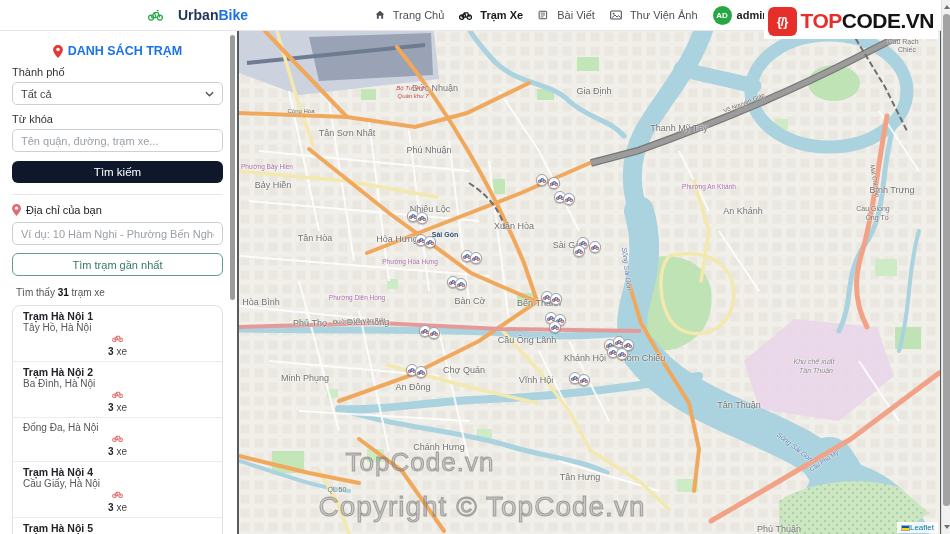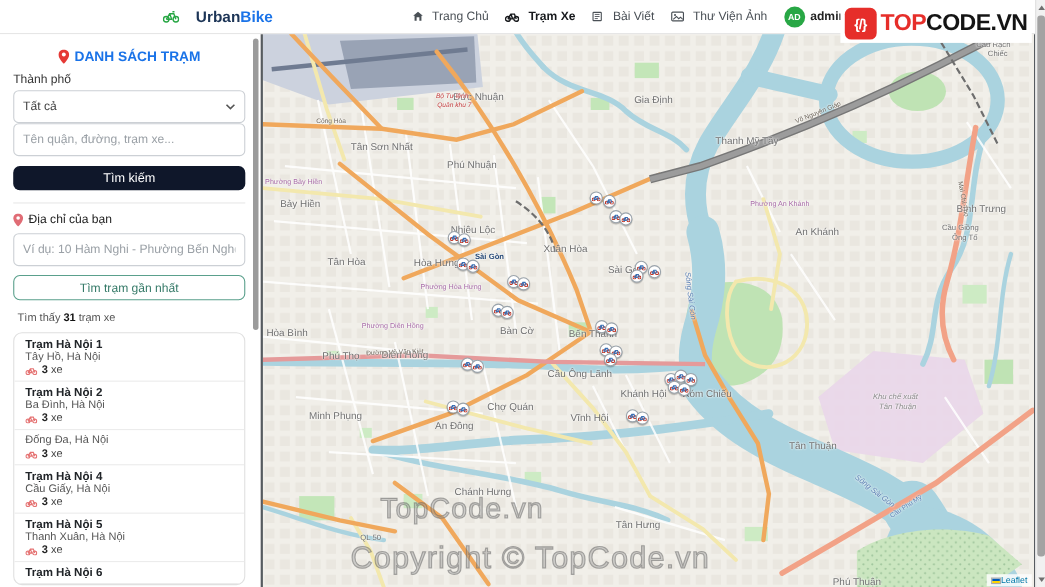--- a/index.html
+++ b/index.html
@@ -23,34 +23,34 @@
   .topcode { position:absolute; top:3px; right:12px; height:36px; background:#fff; display:flex; align-items:center; gap:4px; padding:2px 4px; z-index:60; cursor:pointer; }
   .tc-icon { width:29px; height:29px; background:#e62e2a; border-radius:6px; color:#fff; font-weight:bold; font-size:13px; display:flex; align-items:center; justify-content:center; letter-spacing:-1px; }
   .tc-text { font-size:21px; font-weight:900; letter-spacing:-0.5px; }
   .tc-top { color:#e62e2a; } .tc-rest { color:#141414; }
 
   
   .sidebar { position:absolute; top:31px; left:0; width:237px; height:503px; background:#fff; overflow:hidden; }
   .sb-inner { padding:7px 14px 0 12px; }
   .sb-title { display:flex; align-items:center; justify-content:center; gap:5px; color:#1a73e8; font-weight:bold; font-size:12.5px; margin:6px 0 2px; }
   .sb-label { font-size:11px; color:#333; margin:8px 0 4px; }
-  .sb-select, .sb-input { width:100%; height:23px; border:1px solid #ccd0d5; border-radius:5px; font-size:11px; color:#444; padding:14px 8px; background:#fff; display:flex; align-items:center; justify-content:space-between; }
+  .sb-select, .sb-input { width:100%; height:23px; border:1px solid #ccd0d5; border-radius:5px; font-size:11px; color:#444; padding:0 8px; background:#fff; display:flex; align-items:center; justify-content:space-between; }
   .sb-input::placeholder { color:#9aa0a6; }
   input.sb-input { font-family:"Liberation Sans", sans-serif; }
   .btn-primary { width:100%; height:22px; margin-top:9px; background:#0f172a; border:none; border-radius:6px; color:#fff; font-size:11.5px; cursor:pointer; font-family:"Liberation Sans", sans-serif; }
   .sb-hr { border:none; border-top:1px solid #e8e8e8; margin:11px 0 9px; }
   .addr-label { display:flex; align-items:center; gap:5px; font-size:11px; color:#222; margin-bottom:6px; }
   .btn-outline { width:100%; height:23px; margin-top:8px; background:#fff; border:1px solid #5aa08c; border-radius:6px; color:#357a68; font-size:11px; cursor:pointer; font-family:"Liberation Sans", sans-serif; }
   .found { font-size:10px; color:#555; margin:11px 4px 7px; }
   .found b { color:#111; }
   .station-list { border:1px solid #e0e0e0; border-radius:8px; overflow:hidden; background:#fff; }
   .station-card { padding:4px 10px 3px; border-bottom:1px solid #ececec; cursor:pointer; }
   .st-name { font-size:10.5px; font-weight:bold; color:#212529; line-height:12px; }
   .st-loc  { font-size:10px; color:#555; line-height:12px; }
-  .st-bikes { font-size:10px; color:#444; line-height:12px; display:flex; align-items:center; gap:4px; }
+  .st-bikes { font-size:10px; color:#444; line-height:12px; display:flex; align-items:center; gap:4px;flex-direction:column; }
   .st-bikes b { color:#222; }
 
   
   .sb-scroll { position:absolute; top:31px; left:230px; width:5px; height:503px; }
   .sb-thumb { position:absolute; top:4px; left:0; width:5px; height:265px; background:#9b9b9b; border-radius:3px; }
 
   
   .map { position:absolute; top:31px; left:237px; width:704px; height:503px; overflow:hidden; border-left:2px solid #565b60; border-right:1px solid #565b60; cursor:grab; background:#f1efe9; }
   .map svg.base { position:absolute; top:0; left:0; }
   .mlabel { position:absolute; transform:translate(-50%,-50%); white-space:nowrap; color:#707070; font-size:9px; text-shadow:0 0 2px #fff,0 0 2px #fff; pointer-events:none; }
@@ -144,20 +144,21 @@
         </svg>
       <span>DANH SÁCH TRẠM</span>
     </div>
     <div class="sb-label">Thành phố</div>
     <div class="sb-select">
       <span>Tất cả</span>
       <svg width="9" height="6" viewBox="0 0 10 6">
           <path d="M1 1 L5 5 L9 1" fill="none" stroke="#555" stroke-width="1.6"></path>
         </svg>
     </div>
+    <div class="sb-label">Từ khóa</div>
     <input class="sb-input" type="text" placeholder="Tên quận, đường, trạm xe..." style="">
     <button class="btn-primary">Tìm kiếm</button>
     <hr class="sb-hr">
     <div class="addr-label">
       <svg width="9" height="12" viewBox="0 0 12 16">
           <path d="M6 0 C2.7 0 0 2.6 0 5.8 C0 10 6 16 6 16 C6 16 12 10 12 5.8 C12 2.6 9.3 0 6 0 Z" fill="#e06c75"></path>
           <circle cx="6" cy="5.6" r="2.2" fill="#fff"></circle>
         </svg>
       <span>Địa chỉ của bạn</span>
     </div>

